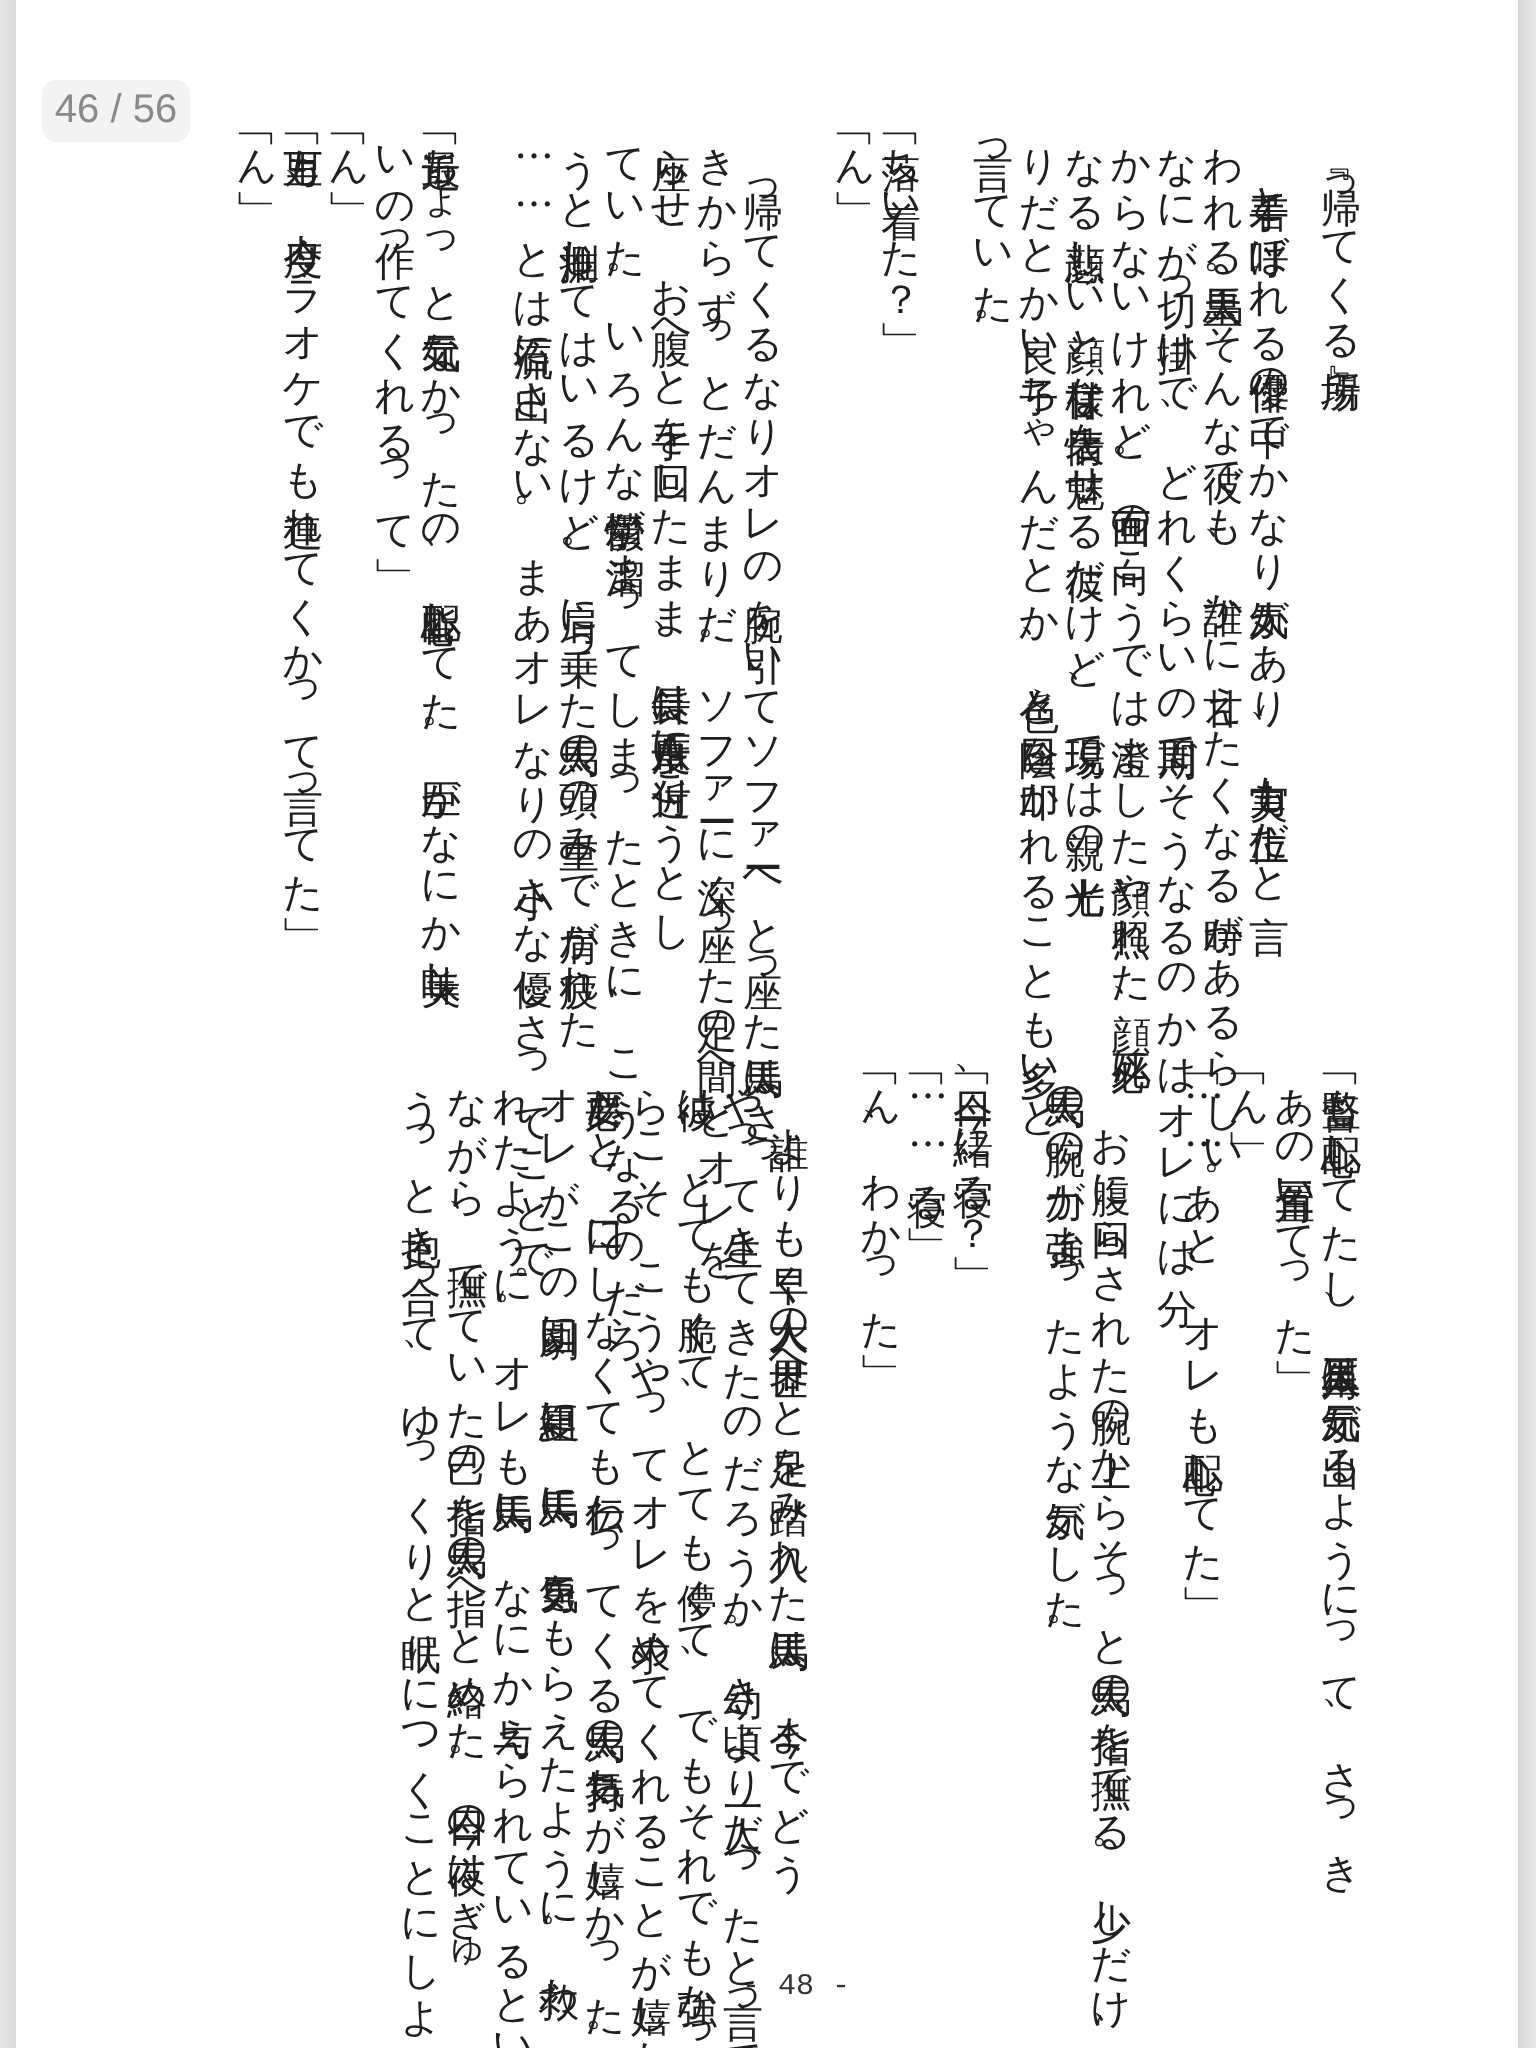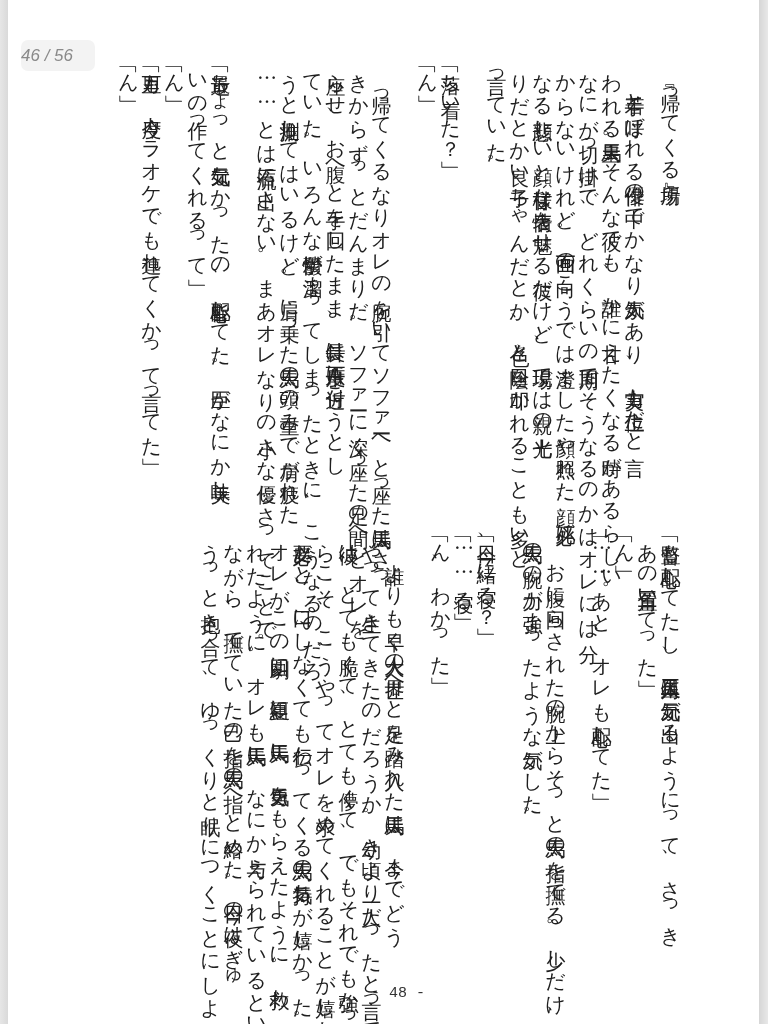--- a/index.html
+++ b/index.html
@@ -13,21 +13,21 @@
     background: linear-gradient(to right, #e6e6e6, #d9d9d9);
   }
   .frame-right {
     position: absolute; right: 0; top: 0; width: 9px; height: 1024px;
     background: linear-gradient(to right, #d6d6d6, #e8e8e8);
   }
   .page-indicator {
     position: absolute; left: 21px; top: 40px; width: 74px; height: 31px;
     background: #f3f3f3; border-radius: 7px;
     color: #8a8a8a; font-family: "Liberation Sans", "DejaVu Sans", sans-serif;
-    font-size: 17px; line-height: 31px;  font-style: italic;
+    font-size: 20px; line-height: 31px; text-align: center;
   }
   .col {
     position: absolute;
     writing-mode: vertical-rl;
     font-size: 20px;
     line-height: 22px;
     color: #1f1f1f;
     white-space: nowrap;
     letter-spacing: 0;
     text-orientation: upright;

